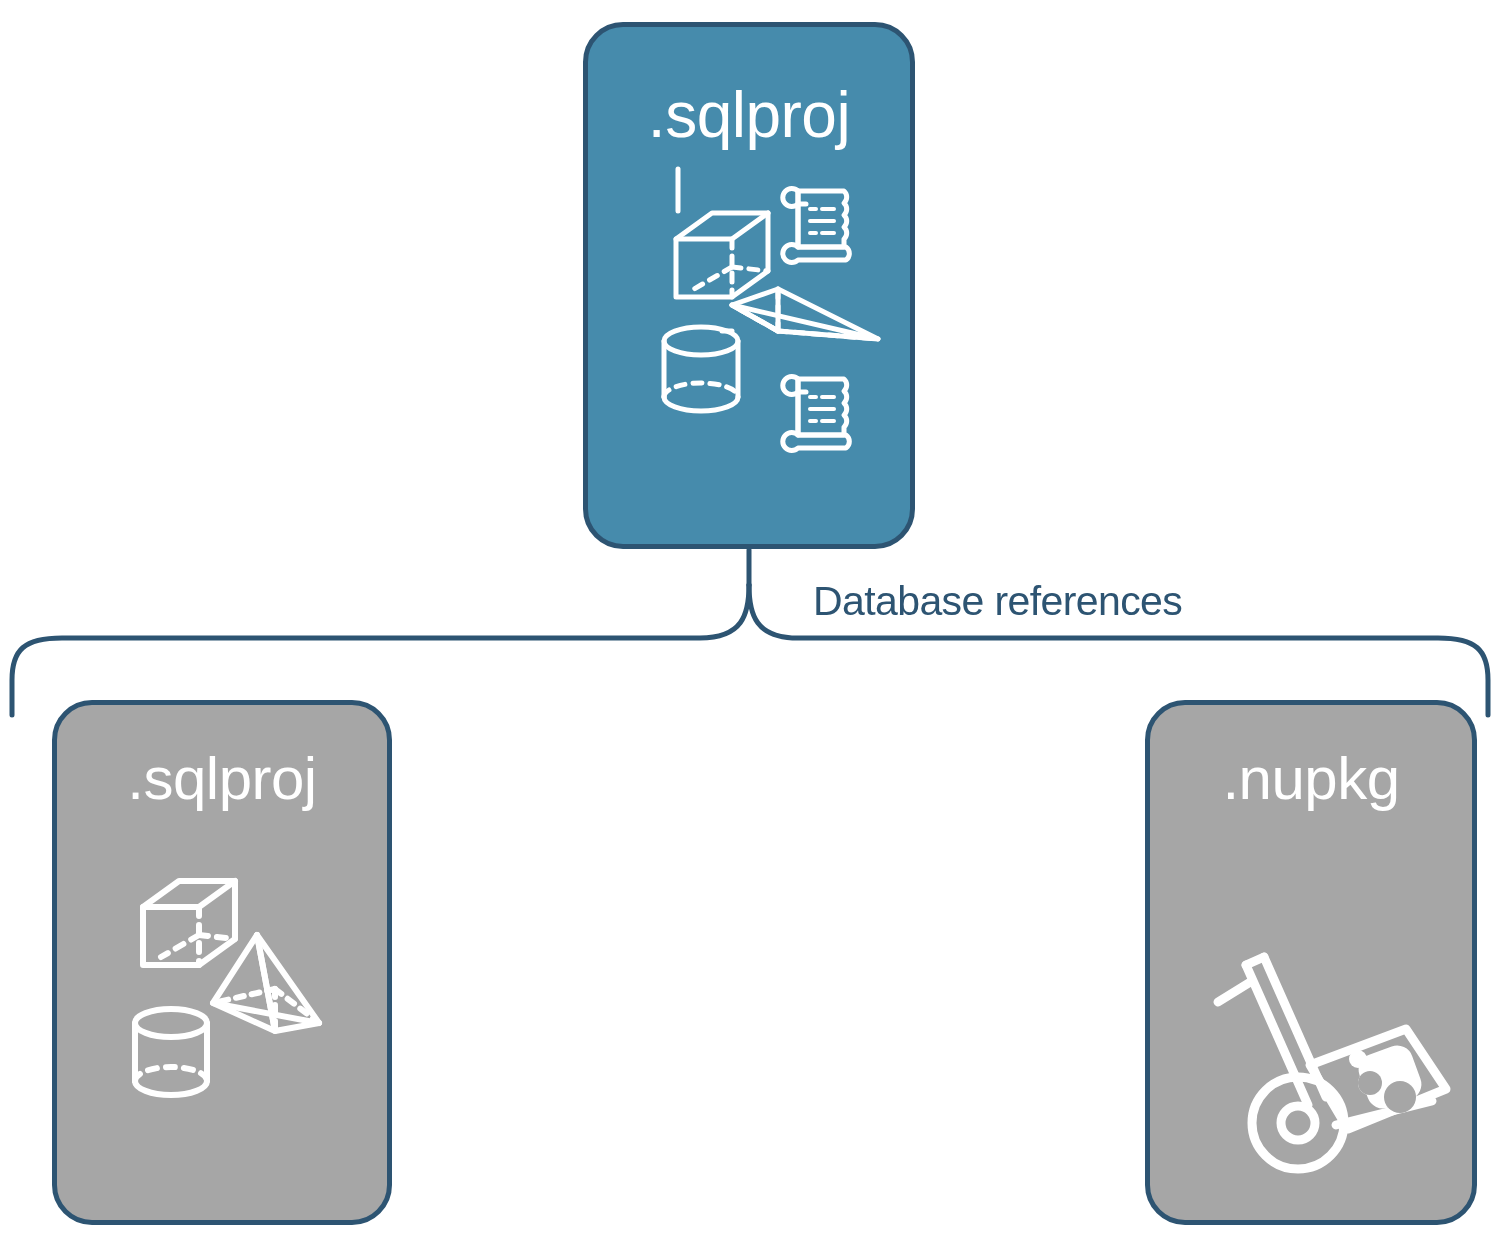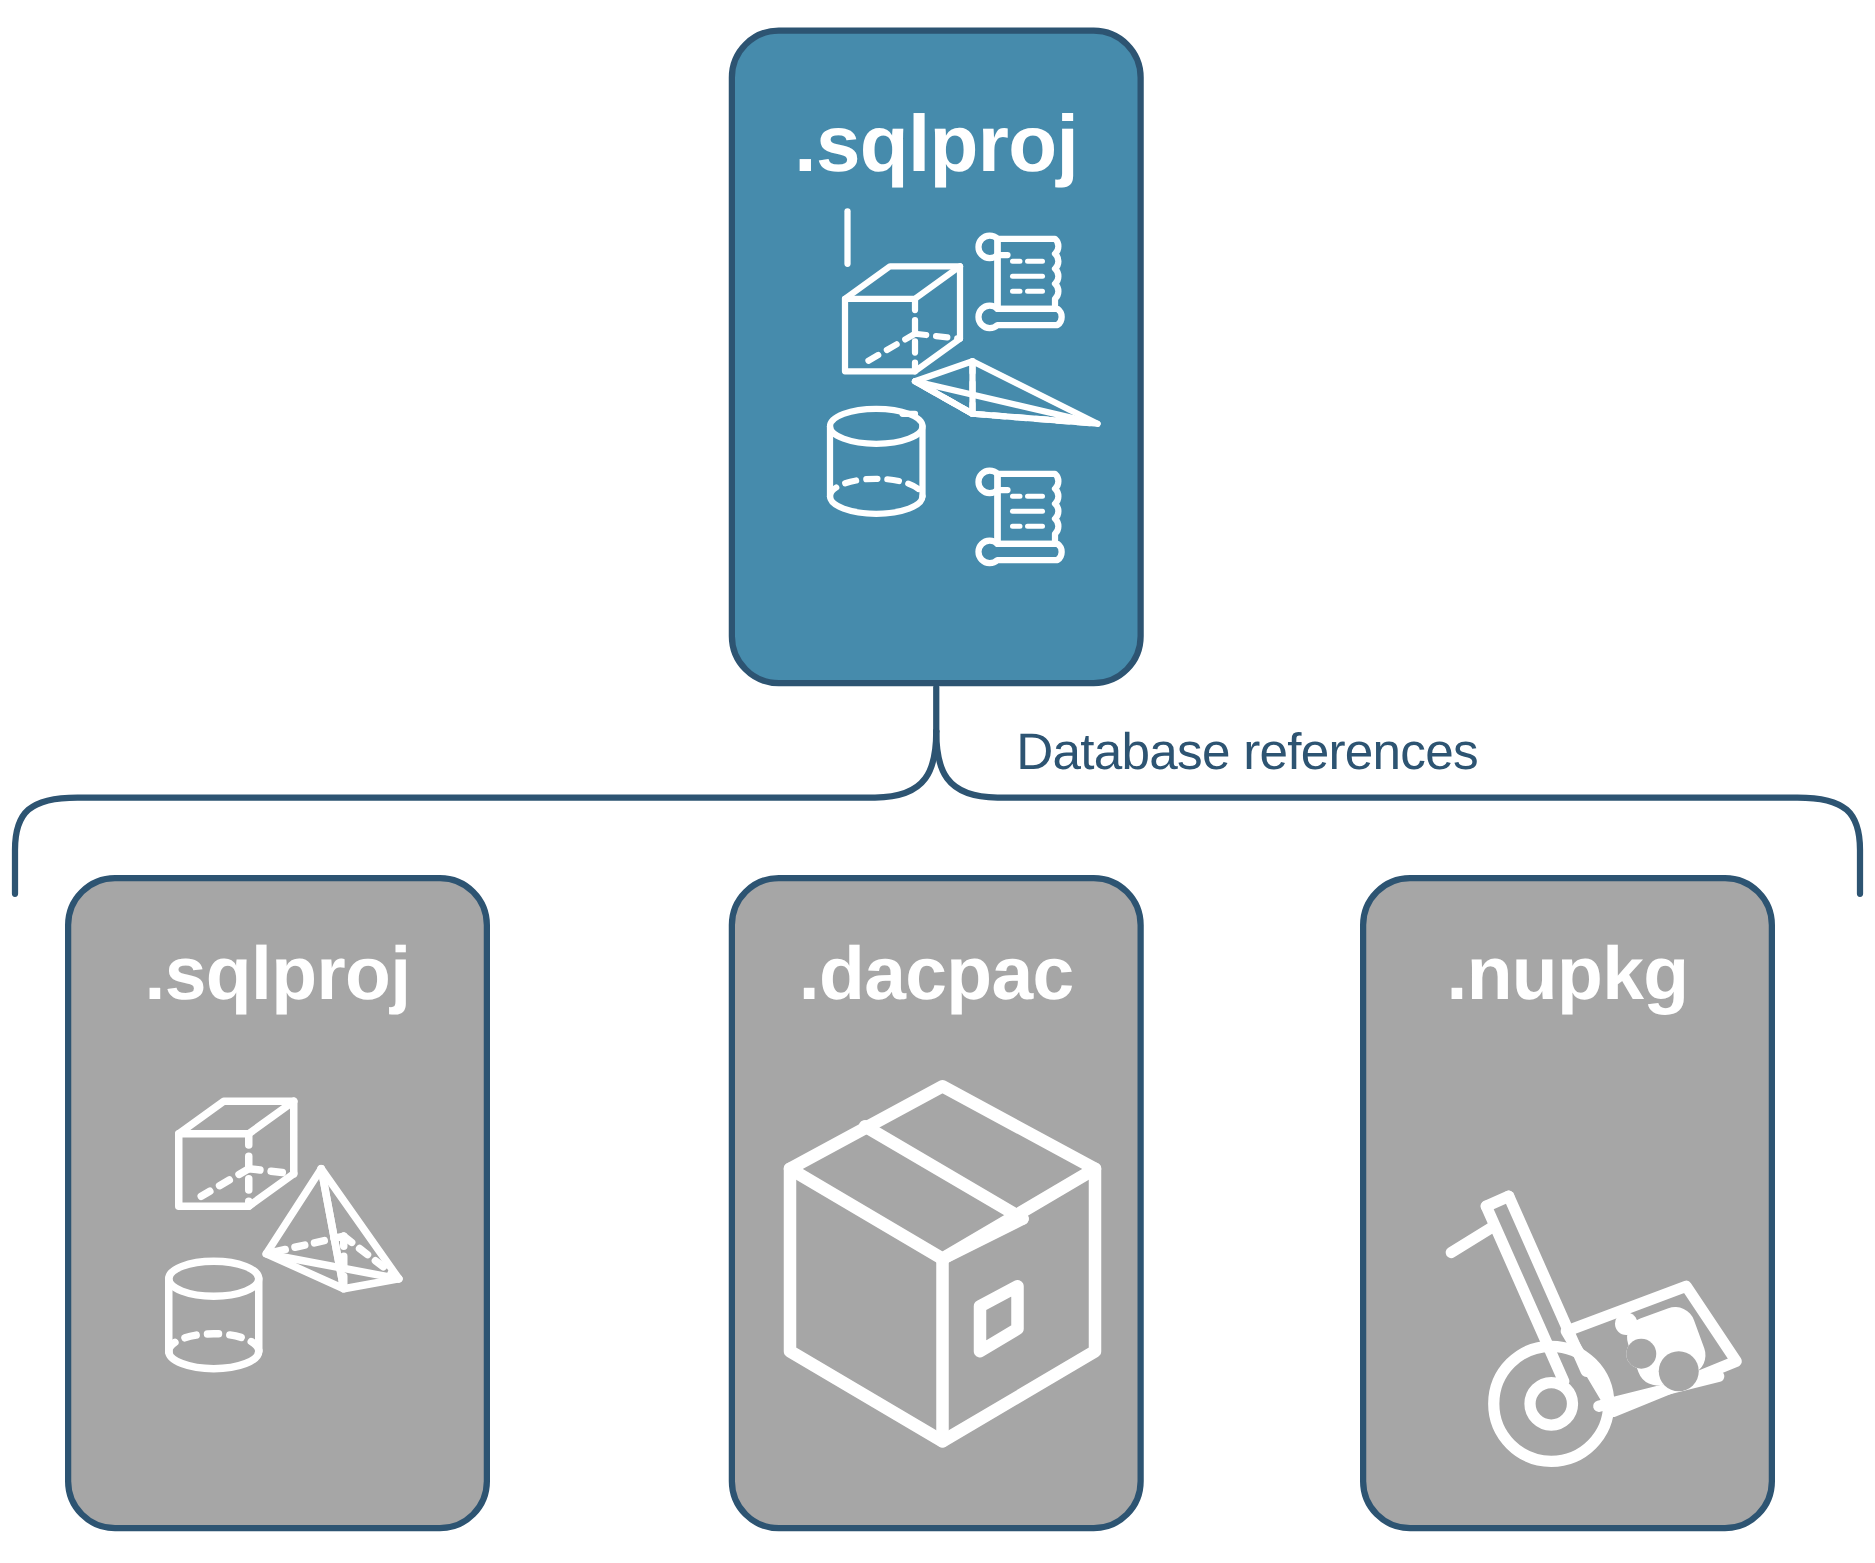--- a/index.html
+++ b/index.html
@@ -24,21 +24,21 @@
     border: 5px solid #2d5472;
     border-radius: 40px;
     overflow: hidden;
   }
   .card-title {
     position: absolute;
     left: 0;
     right: 0;
     text-align: center;
     color: #ffffff;
-    font-weight: bold;
+    font-weight: normal;
     letter-spacing: -0.5px;
     line-height: 1;
     user-select: none;
   }
   .card-icons {
     position: absolute;
     left: 0;
     right: 0;
   }
   
@@ -58,21 +58,21 @@
     height: 280px;
   }
   
   .card-ref {
     background: #a6a6a6;
     top: 700px;
     height: 525px;
   }
   #card-sqlproj-ref { left: 52px; width: 340px; }
   #card-dacpac     { left: 583px; width: 332px; }
-  #card-nupkg      { left: 1088px; width: 332px; padding-left: 38px; }
+  #card-nupkg      { left: 1145px; width: 332px; padding-left: 38px; }
   .card-ref .card-title {
     top: 44px;
     font-size: 60px;
   }
   .card-ref .card-icons {
     top: 130px;
     height: 360px;
   }
   
   #bracket {
@@ -199,40 +199,20 @@
           <ellipse cx="114" cy="188" rx="36" ry="14"></ellipse>
           <path d="M78 188 v58"></path>
           <path d="M150 188 v58"></path>
           <path d="M78 246 a36 14 0 0 0 72 0"></path>
           <path d="M78 246 a36 14 0 0 1 72 0" stroke-dasharray="9 9"></path>
         </g>
       </svg>
     </div>
   </div>
 
-  <div class="card card-ref" id="card-dacpac">
-    <div class="card-title">.dacpac</div>
-    <div class="card-icons">
-      <svg viewBox="0 0 332 360" width="332" height="360" fill="none" stroke="#ffffff" stroke-width="10" stroke-linecap="round" stroke-linejoin="round">
-        <g>
-
-          <path d="M166 34 L288 100 L288 246 L166 318 L44 246 L44 100 Z"></path>
-
-          <path d="M166 172 L166 318"></path>
-
-          <path d="M44 100 L166 172 L288 100"></path>
-
-          <path d="M104 66 L230 140"></path>
-          <path d="M166 172 L230 140"></path>
-
-          <path d="M196 210 L226 194 L226 228 L196 246 Z"></path>
-        </g>
-      </svg>
-    </div>
-  </div>
 
   <div class="card card-ref" id="card-nupkg">
     <div class="card-title">.nupkg</div>
     <div class="card-icons">
       <svg viewBox="0 0 332 360" width="332" height="360" fill="none" stroke="#ffffff" stroke-width="9" stroke-linecap="round" stroke-linejoin="round">
         <g>
 
           <path d="M68 167 L102 146"></path>
 
           <path d="M96 130 L158 270"></path>

